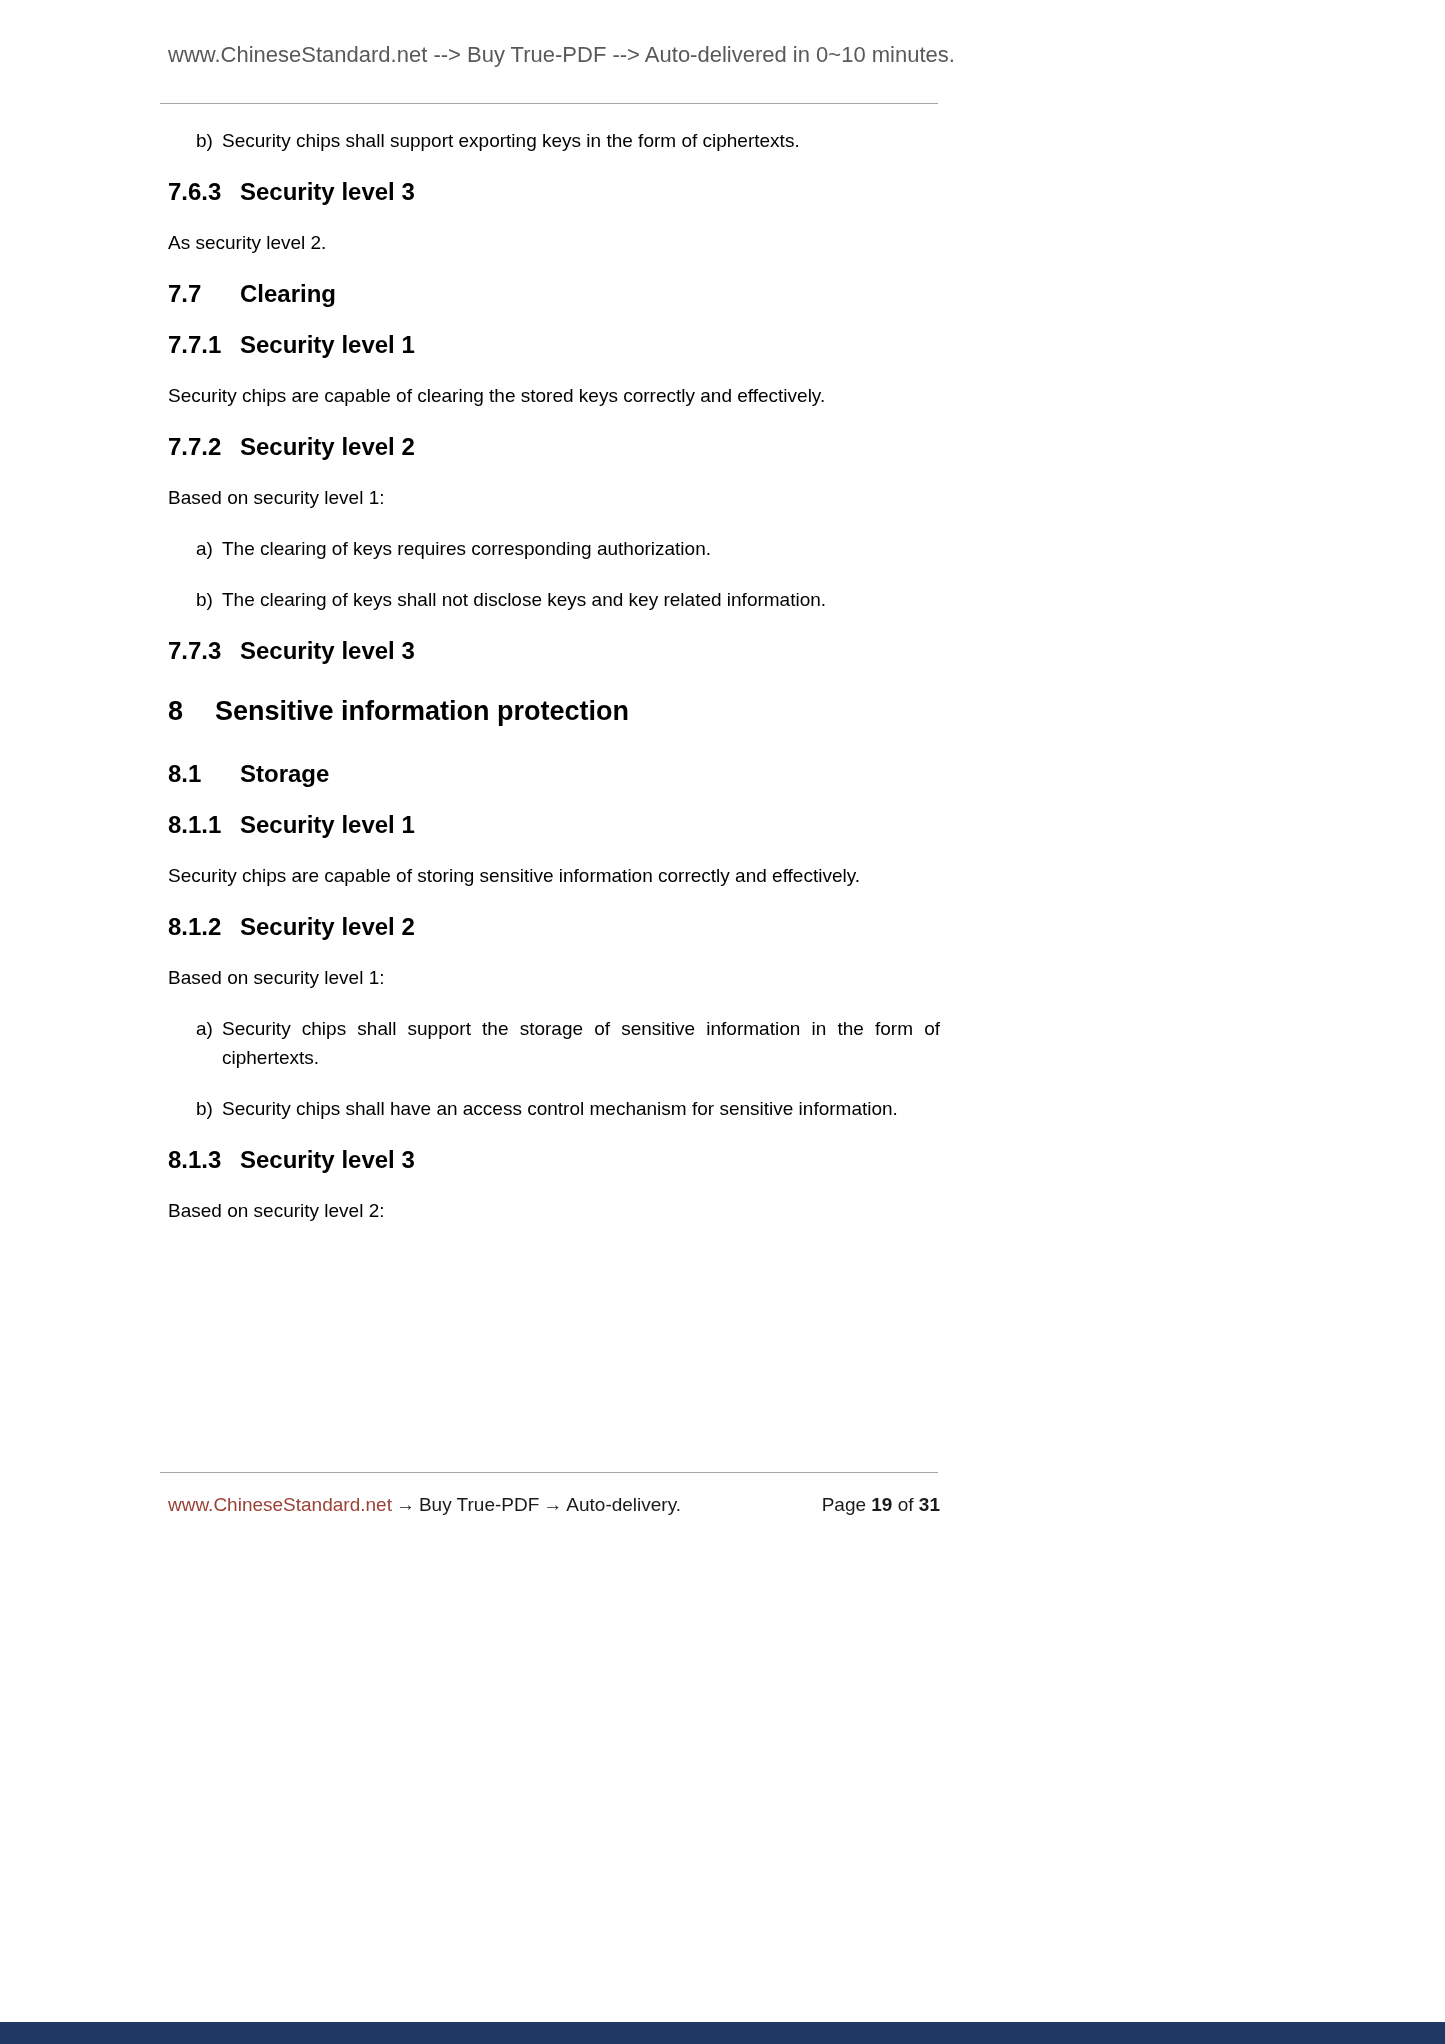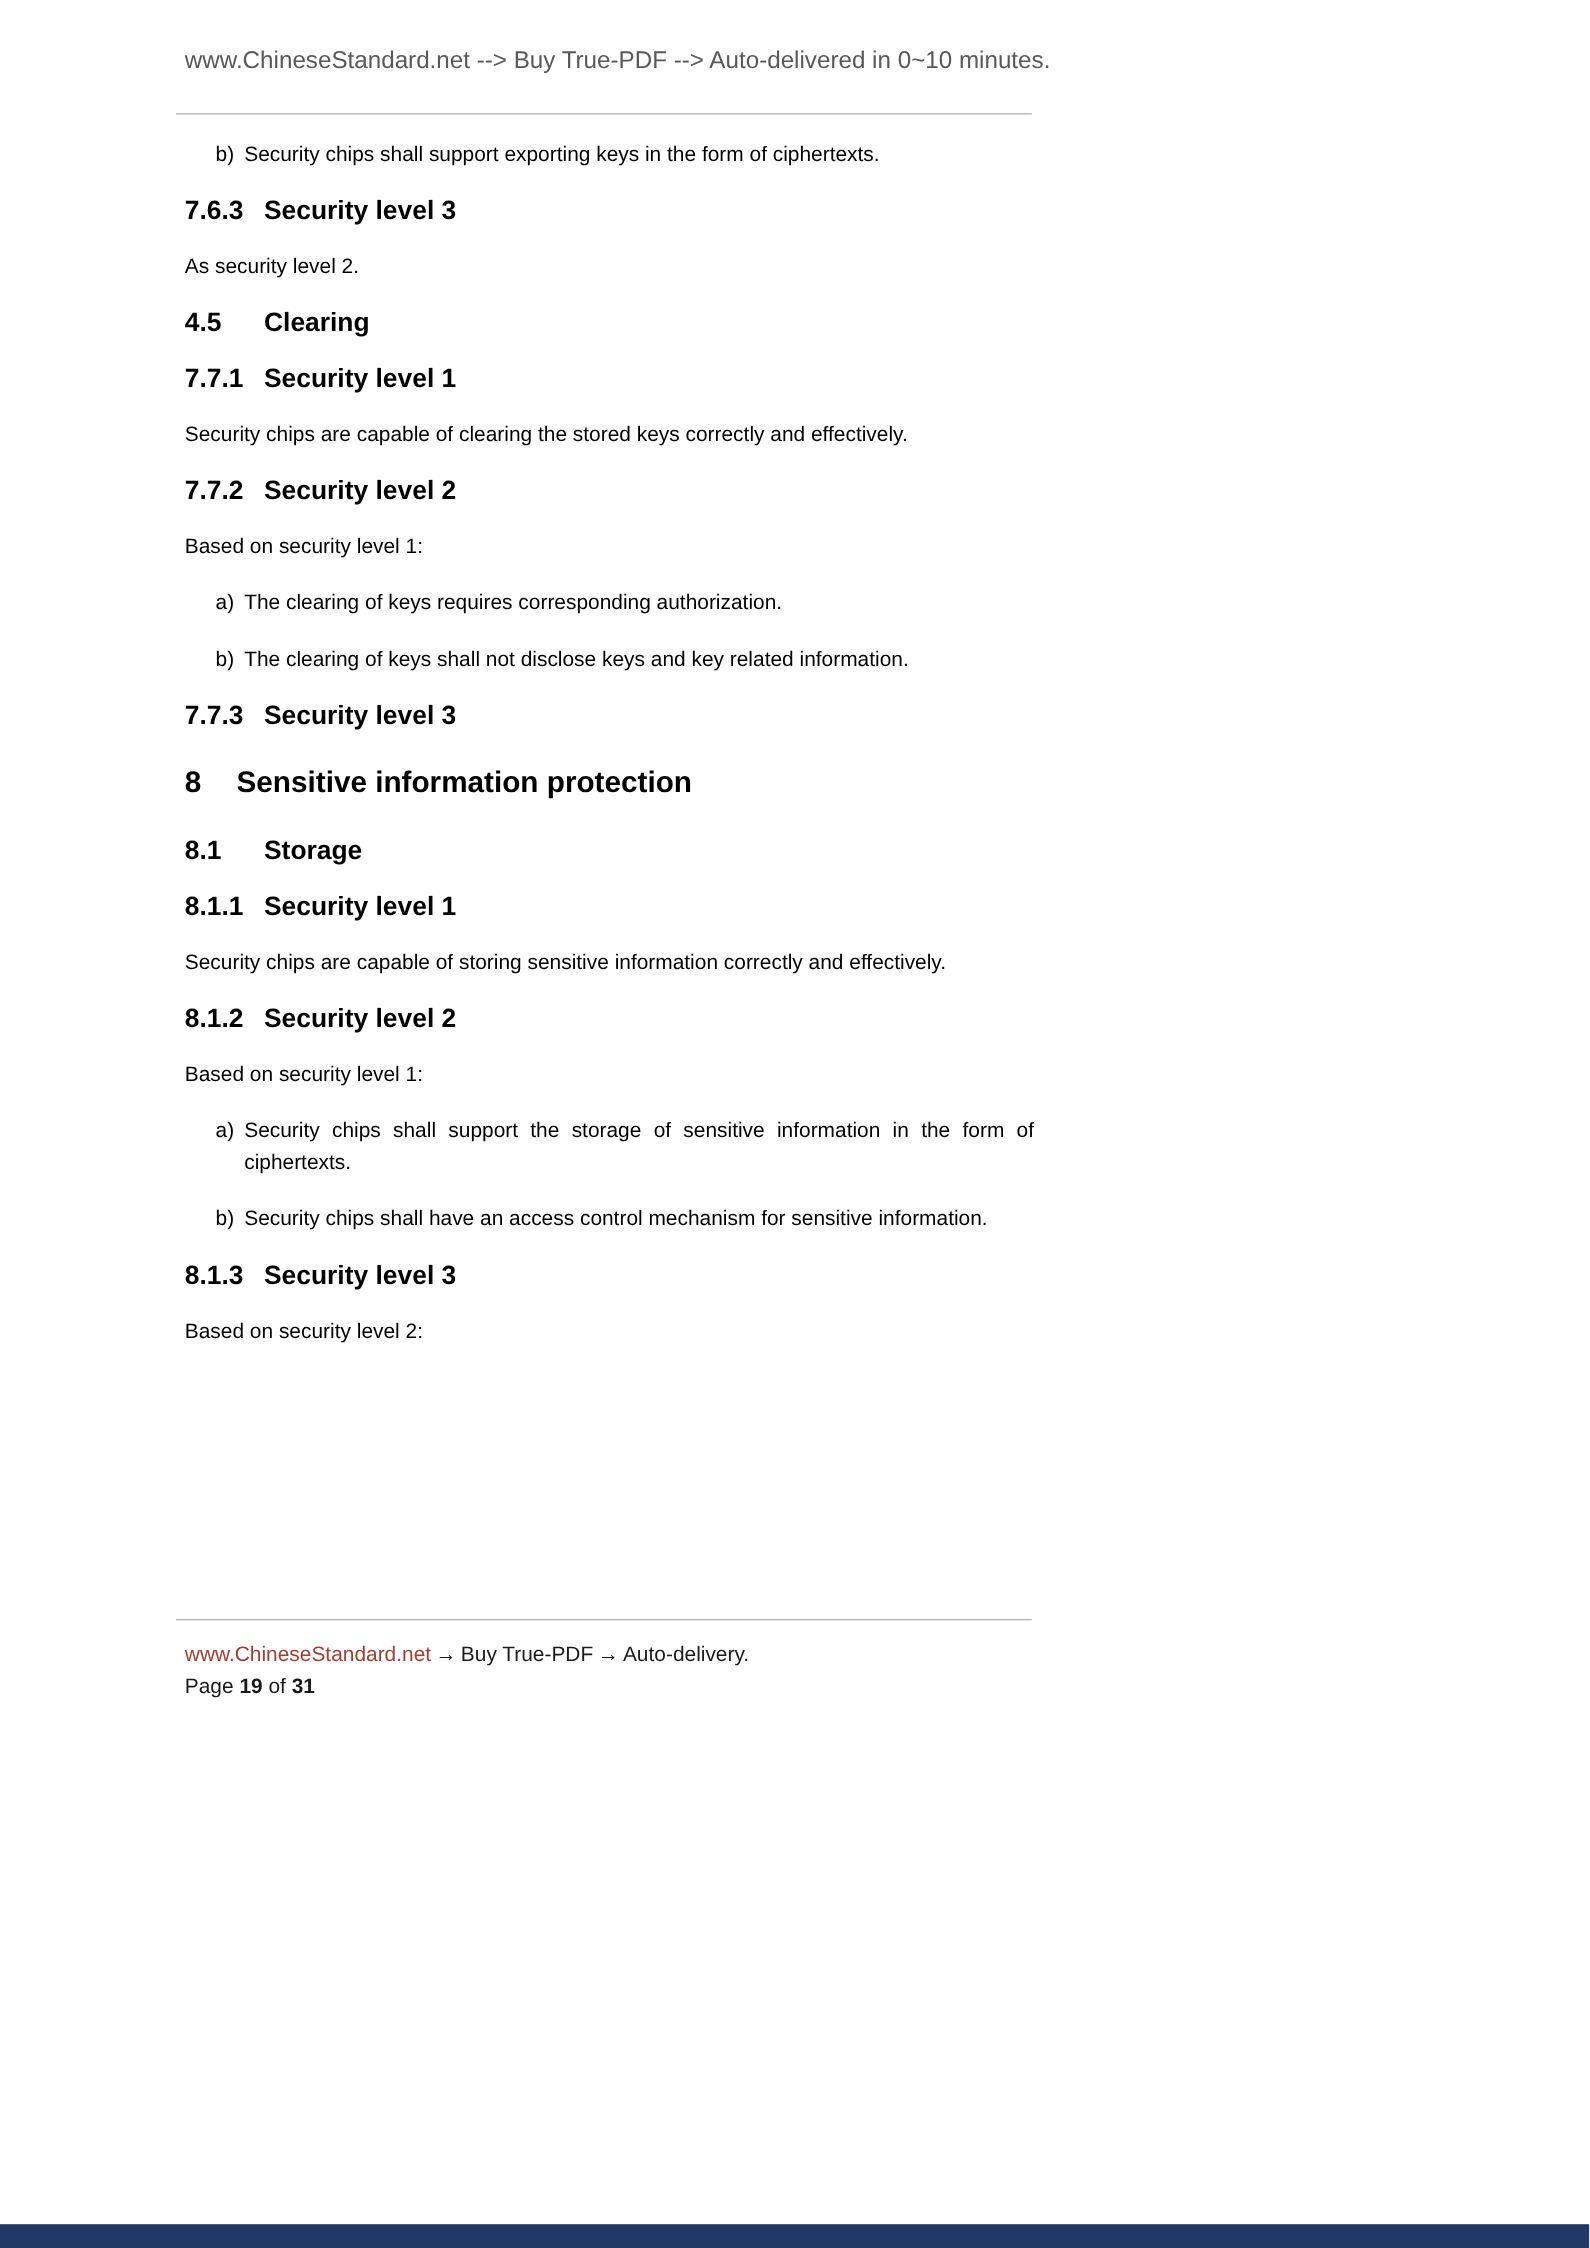--- a/index.html
+++ b/index.html
@@ -87,21 +87,20 @@
     position: absolute;
     top: 1490px;
     left: 168px;
     width: 772px;
     display: flex;
     justify-content: space-between;
     align-items: baseline;
     font-size: 19px;
     line-height: 29px;
     color: #1a1a1a;
-    flex-direction: column;
   }
   .footer-left { white-space: nowrap; }
   .site-link { color: #9b4136; text-decoration: none; }
   .footer-arrow { color: #1a1a1a; padding: 0 4px; }
   .page-indicator { white-space: nowrap; }
   .page-indicator b { font-weight: bold; }
   .bottom-bar {
     position: absolute;
     left: 0;
     bottom: 0;
@@ -128,21 +127,21 @@
     </div>
 
     <div class="h3 block">
       <span class="hnum">7.6.3</span>
       <span class="htitle">Security level 3</span>
     </div>
 
     <p class="block">As security level 2.</p>
 
     <div class="h3 block">
-      <span class="hnum">4.5</span>
+      <span class="hnum">7.7</span>
       <span class="htitle">Clearing</span>
     </div>
 
     <div class="h3 block">
       <span class="hnum">7.7.1</span>
       <span class="htitle">Security level 1</span>
     </div>
 
     <p class="block">Security chips are capable of clearing the stored keys correctly and effectively.</p>
 

